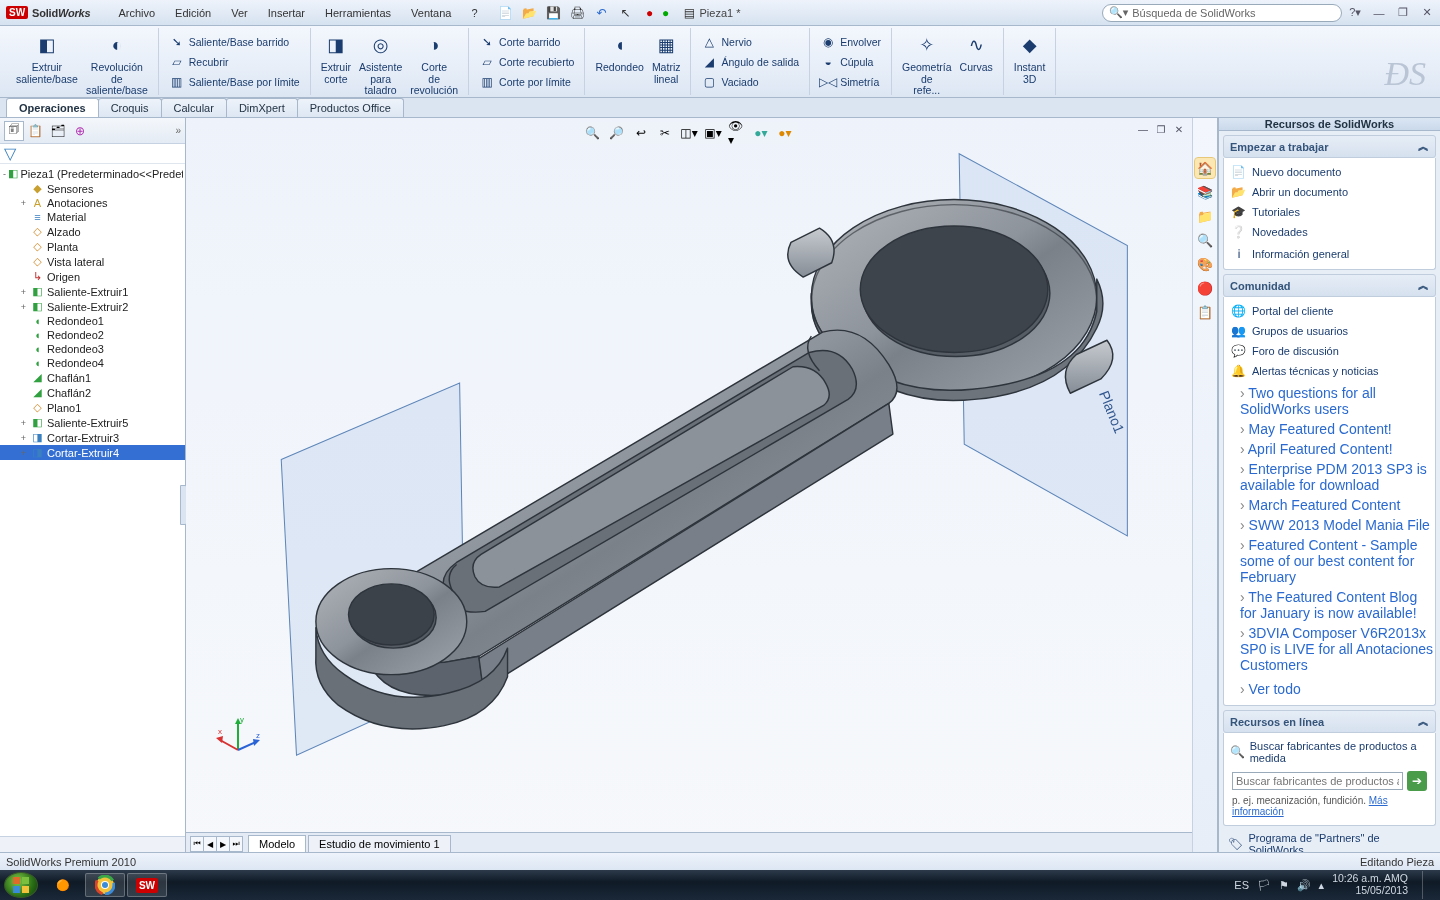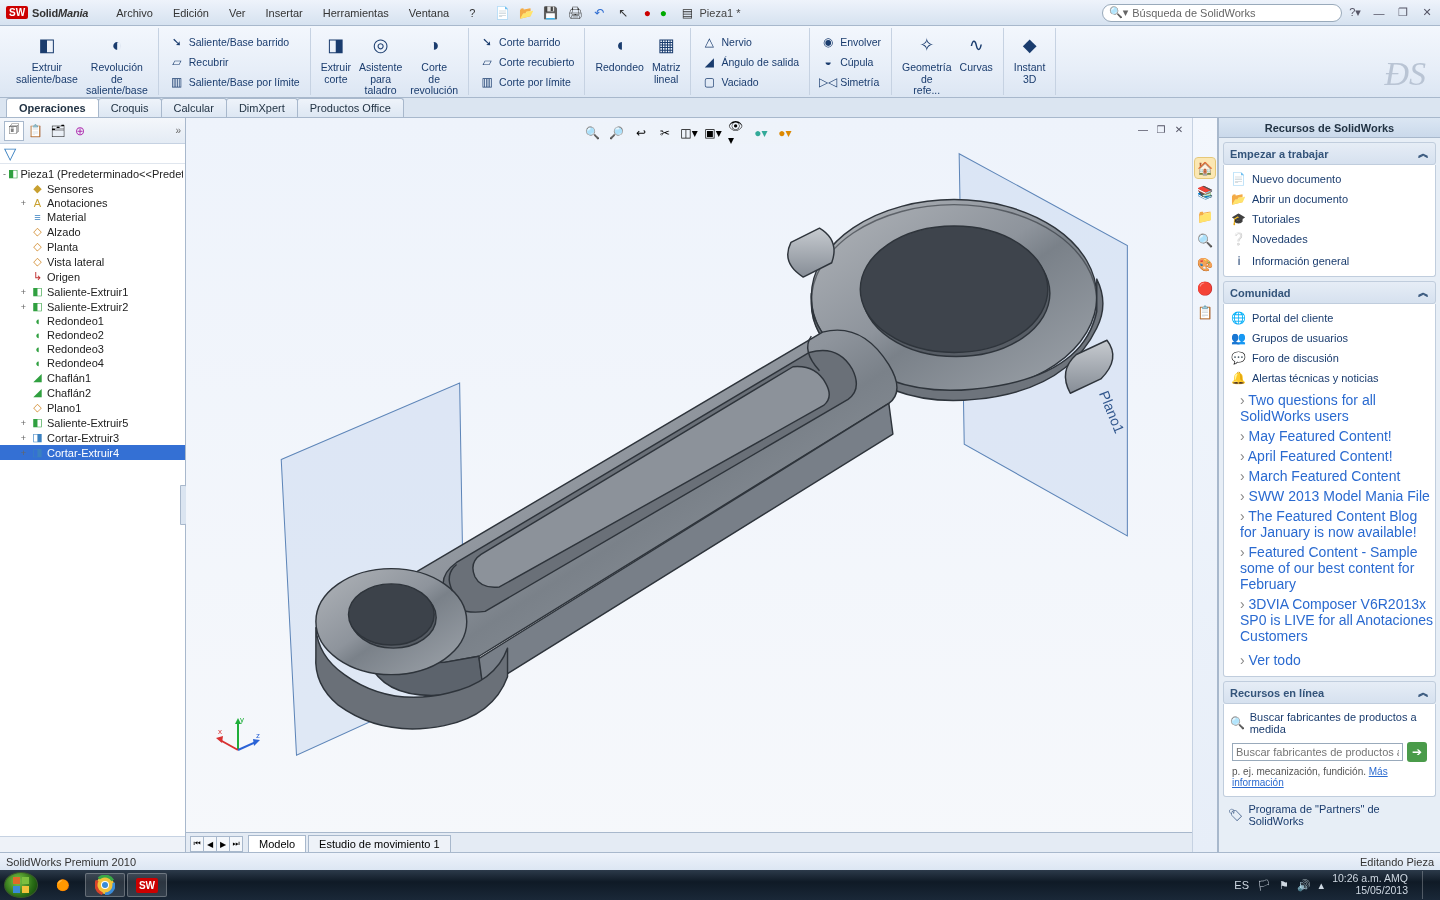--- a/index.html
+++ b/index.html
@@ -98,21 +98,21 @@
 
 .model-svg { position:absolute; top:0; left:0; width:100%; height:100%; }
 
 </style>
 </head>
 <body>
 
 <div class="titlebar">
   <div class="logo">
     <span class="sw">SW</span>
-    <span class="txt"><b>Solid</b><i>Mania</i></span>
+    <span class="txt"><b>Solid</b><i>Works</i></span>
   </div>
   <div class="menu" id="mainmenu">
       <div class="menu-item">Archivo</div>
       <div class="menu-item">Edición</div>
       <div class="menu-item">Ver</div>
       <div class="menu-item">Insertar</div>
       <div class="menu-item">Herramientas</div>
       <div class="menu-item">Ventana</div>
       <div class="menu-item">?</div>
     </div>
@@ -531,24 +531,25 @@
           </div>
           <div class="tp-link">
             <span class="ic">🔔</span>
             <span>Alertas técnicas y noticias</span>
           </div>
         </div>
       <div class="tp-sublinks" id="tp-news">
           <a>Two questions for all SolidWorks users</a>
           <a>May Featured Content!</a>
           <a>April Featured Content!</a>
+          <a>Enterprise PDM 2013 SP3 is available for download</a>
           <a>March Featured Content</a>
           <a>SWW 2013 Model Mania File</a>
+          <a>Featured Content - Sample some of our best content for February</a>
           <a>The Featured Content Blog for January is now available!</a>
-          <a>Featured Content - Sample some of our best content for February</a>
           <a>3DVIA Composer V6R2013x SP0 is LIVE for all Anotaciones Customers</a>
         </div>
       <div class="tp-sublinks">
           <a>Ver todo</a>
         </div>
     </div>
 
     <div class="tp-section-h">
       <span>Recursos en línea</span>
         <span>︽</span>

